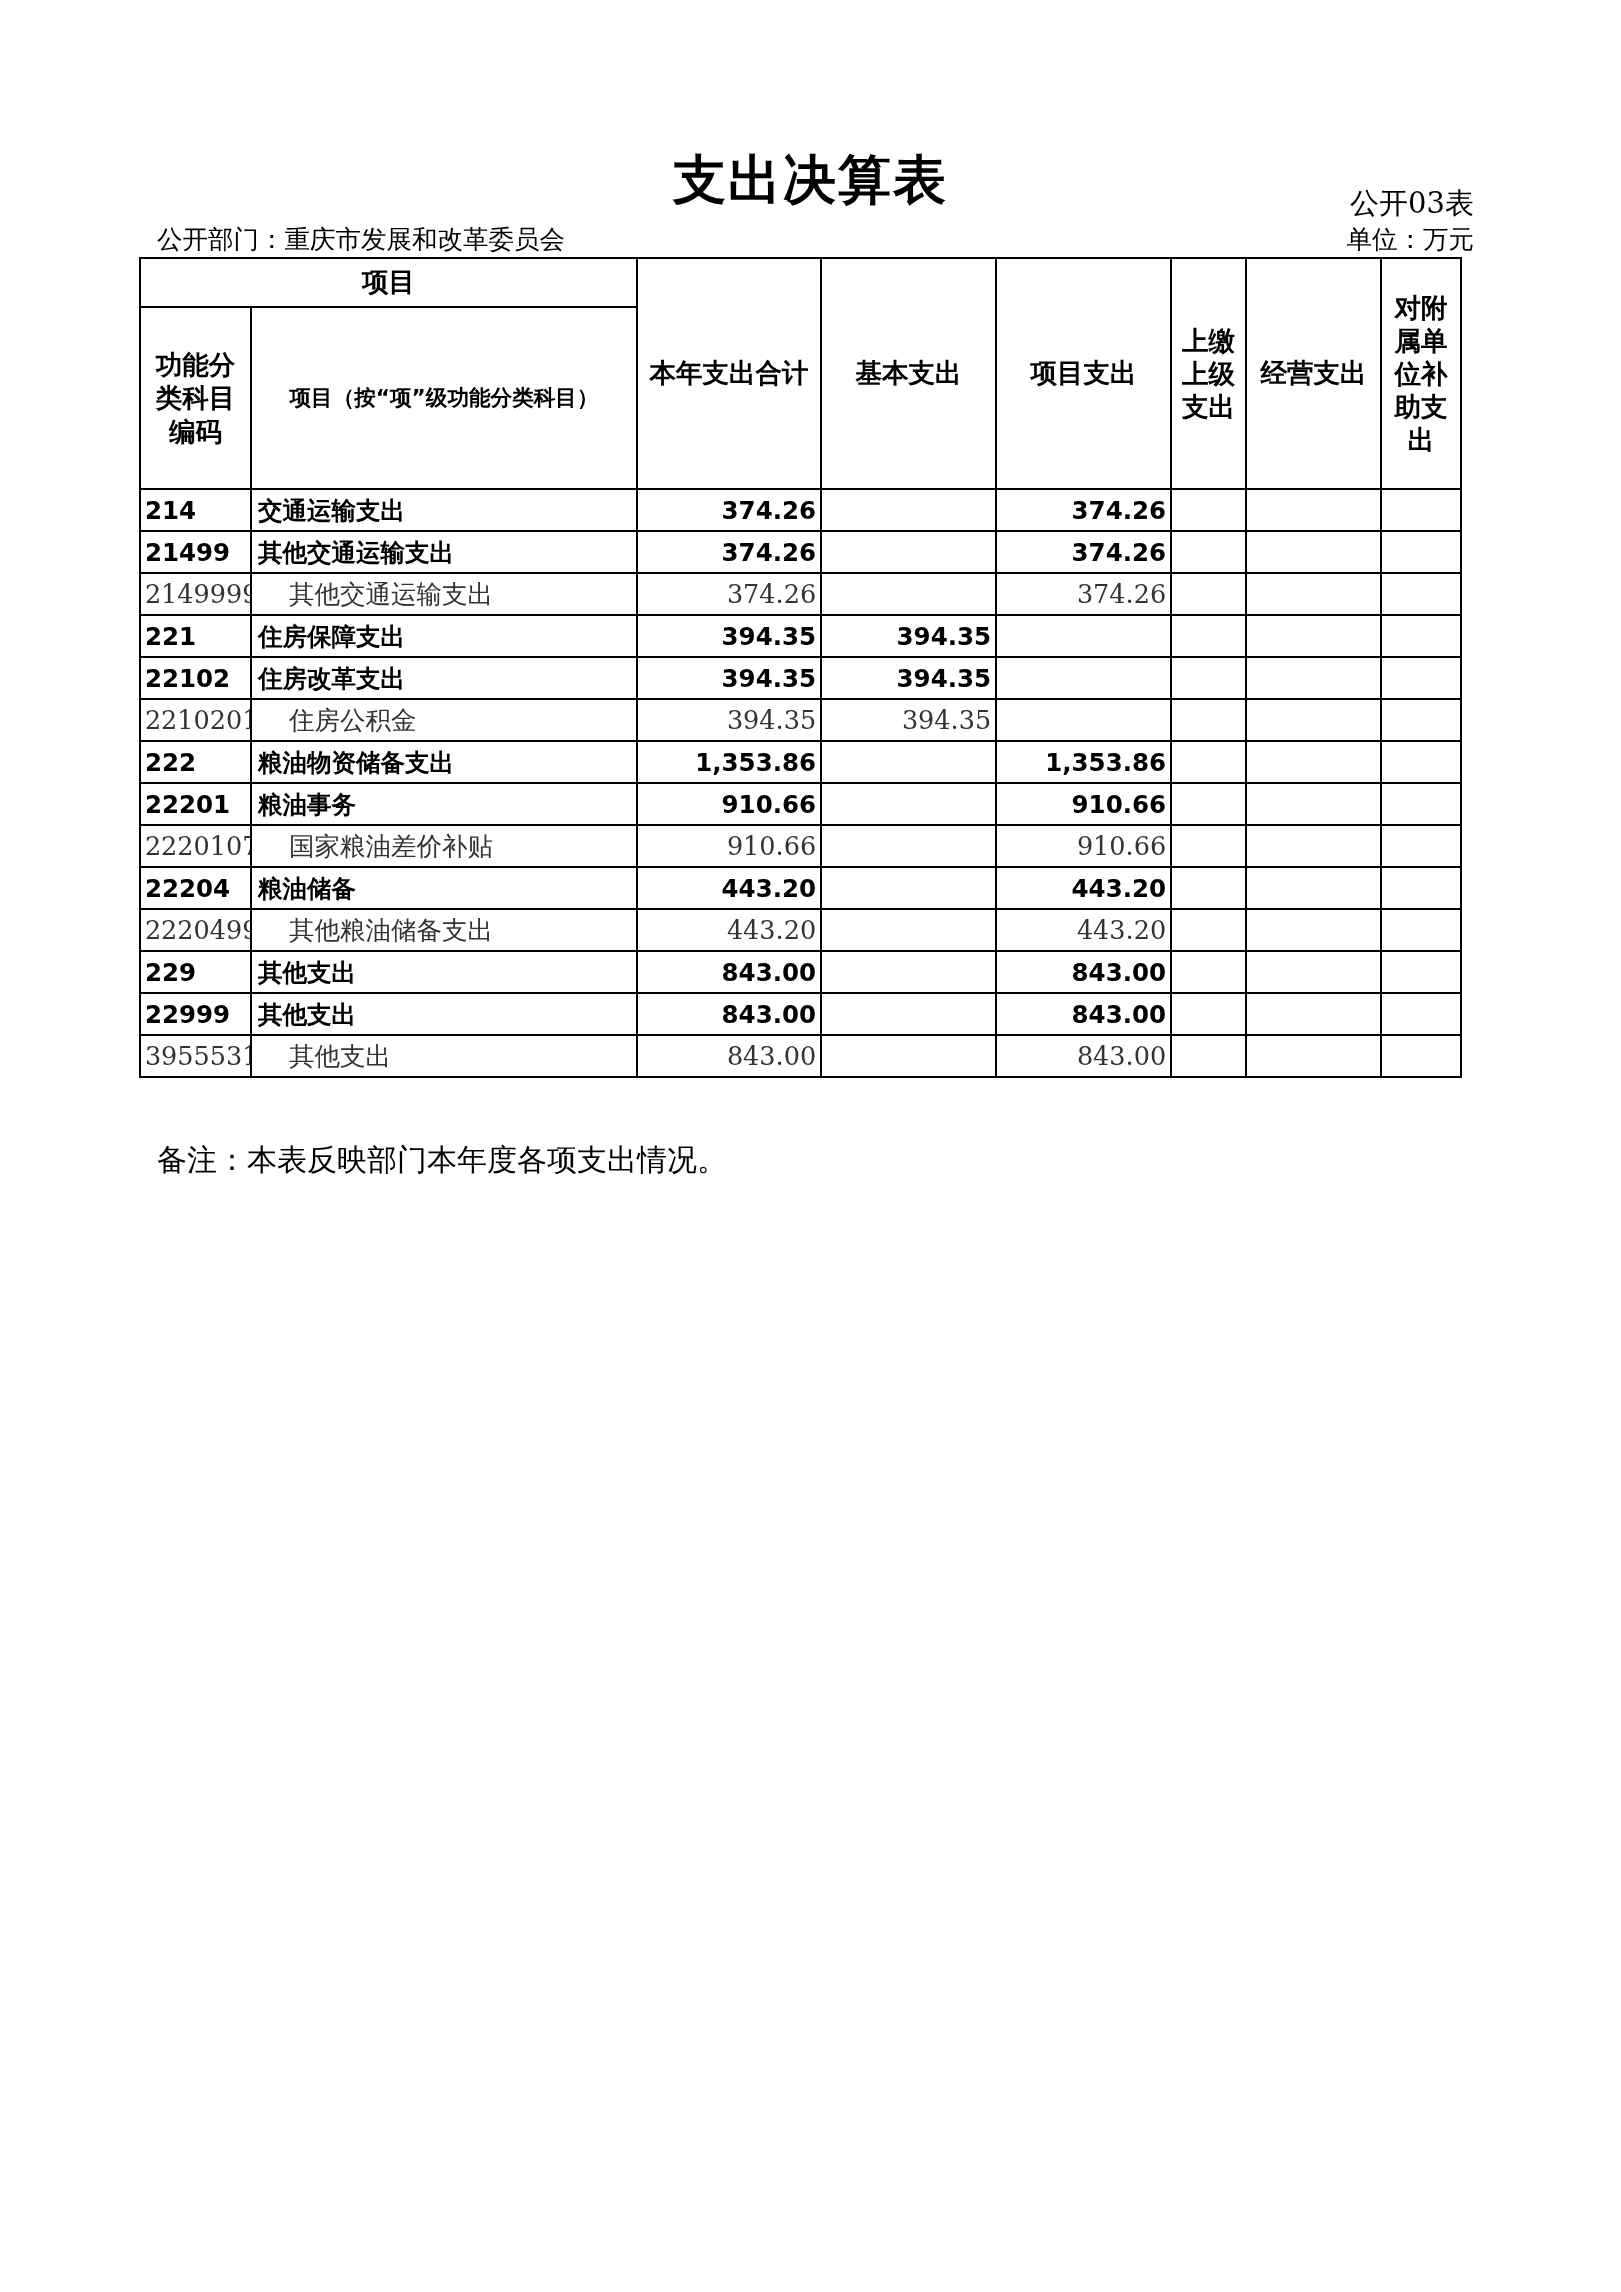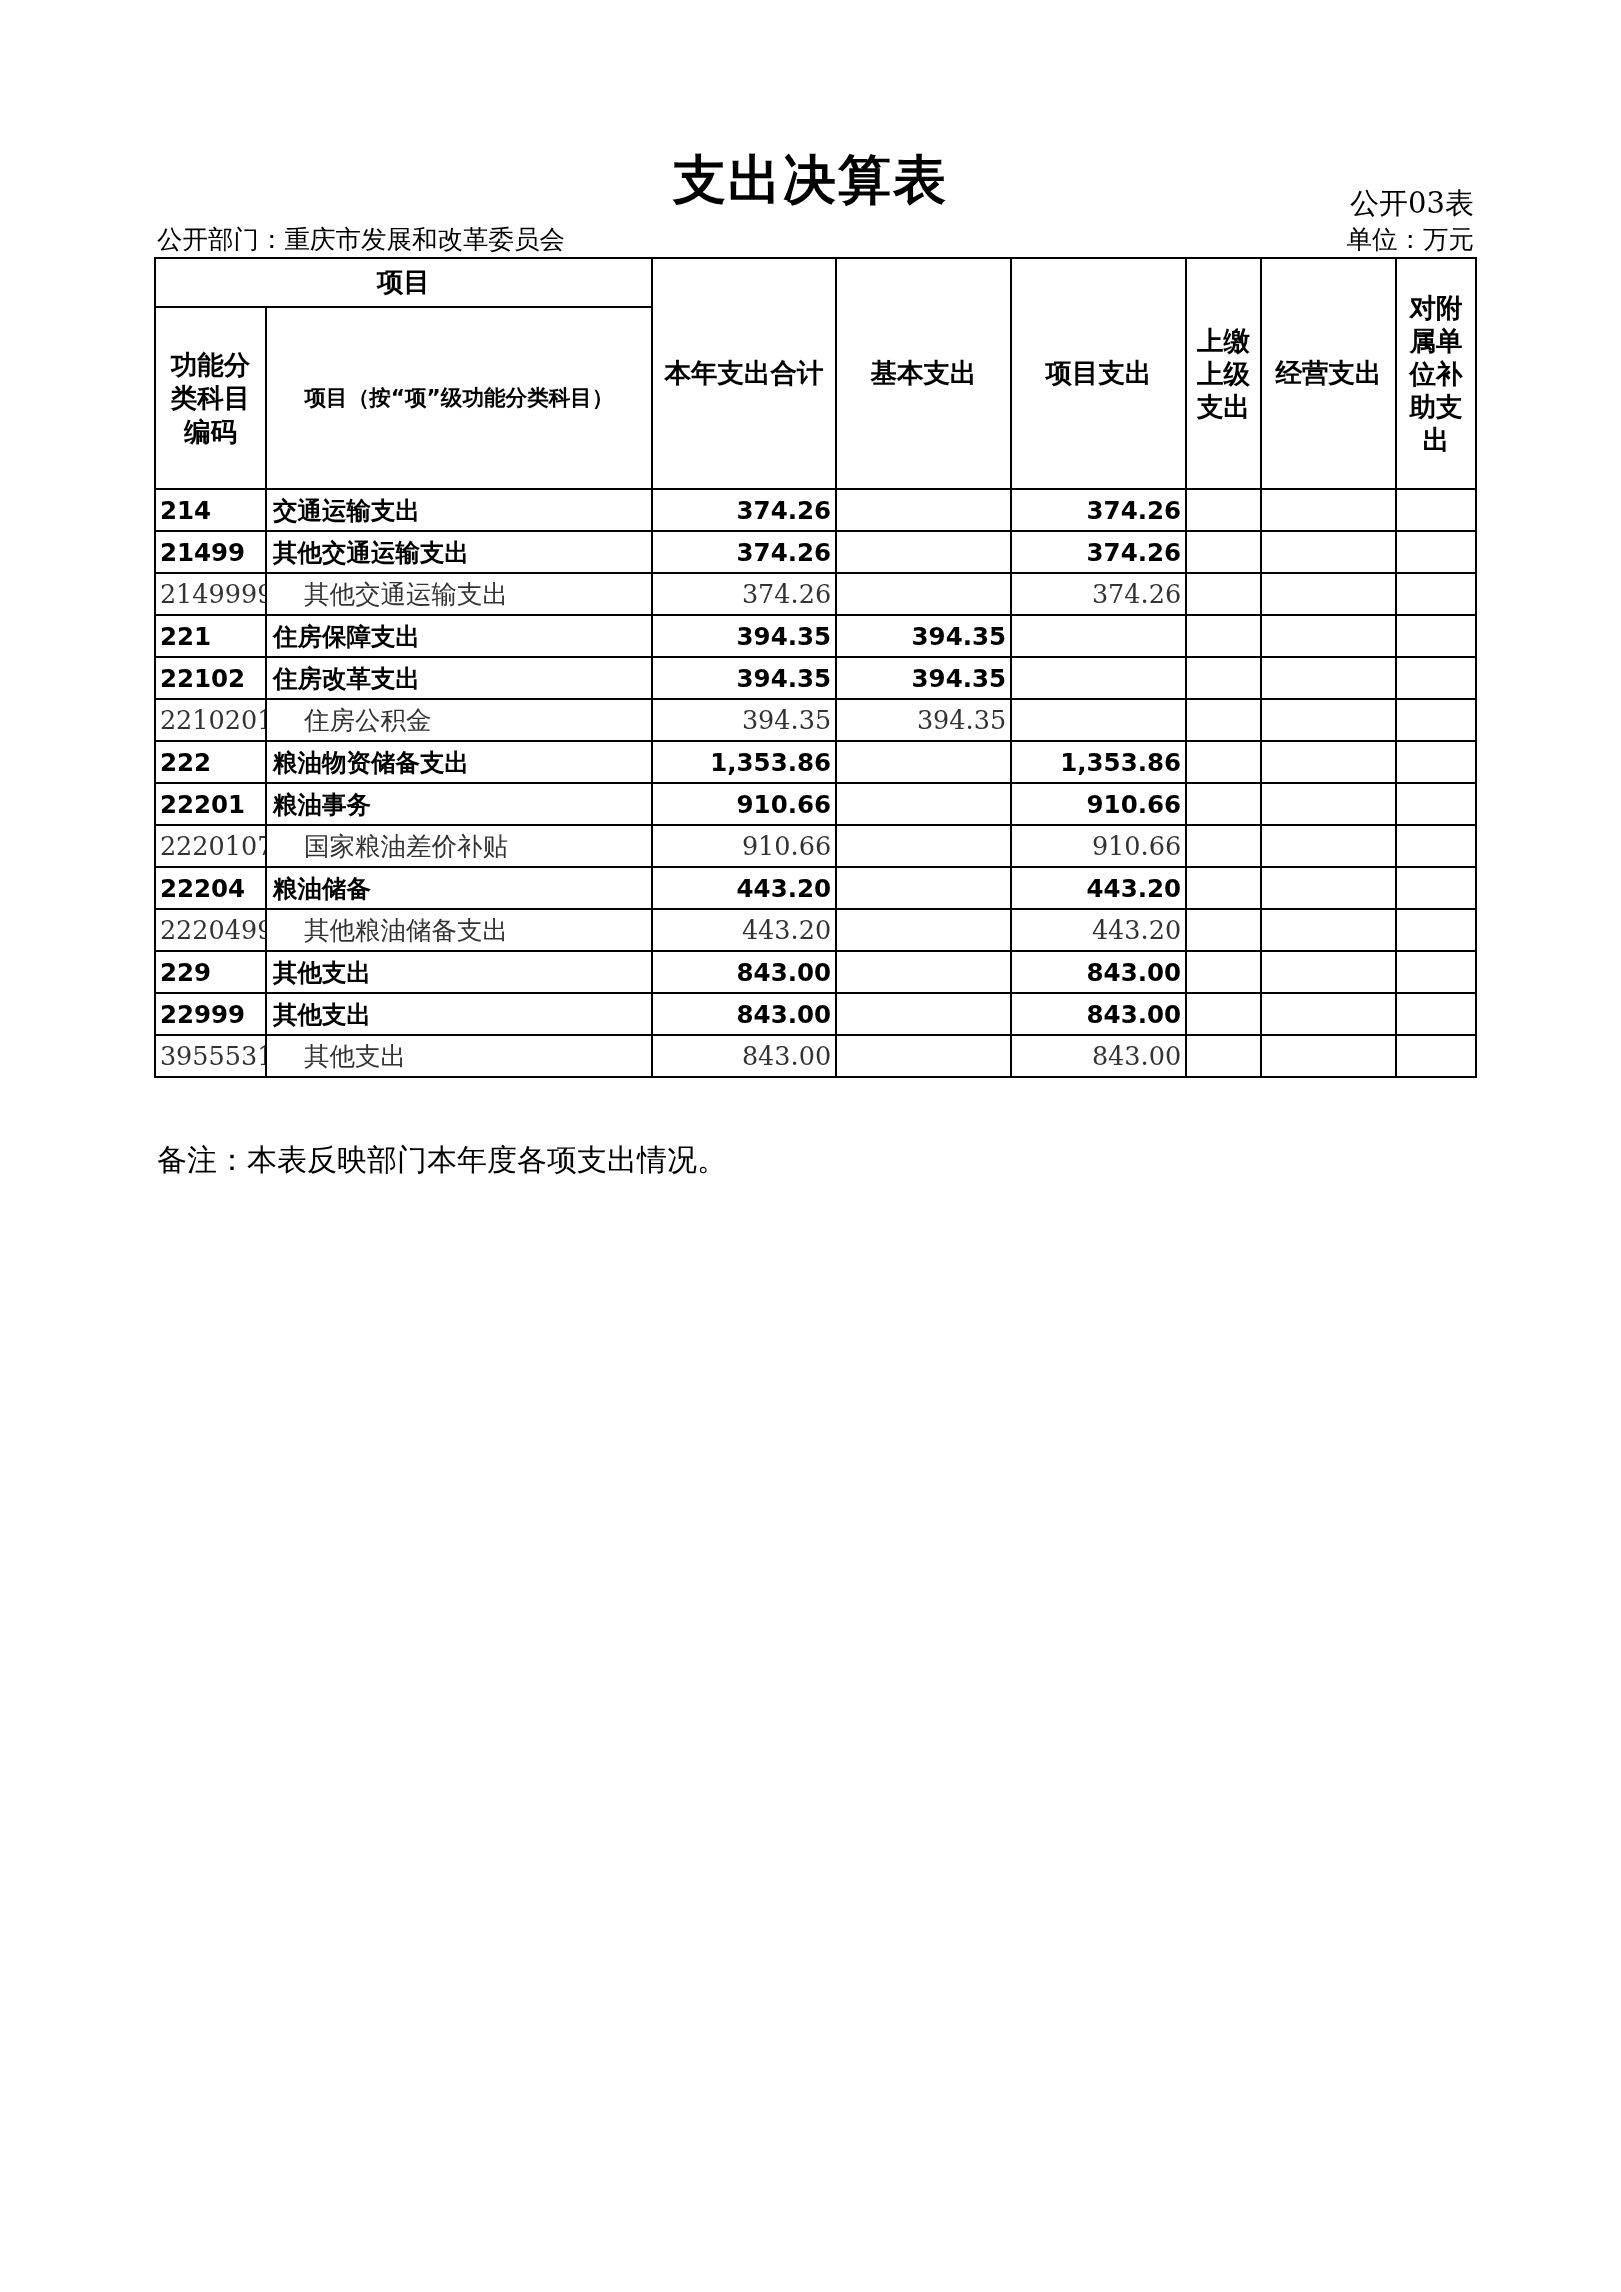--- a/index.html
+++ b/index.html
@@ -1,21 +1,21 @@
 <!DOCTYPE html>
 <html><head>
 <meta charset="utf-8">
 <style>
   html, body { margin: 0; padding: 0; background: #ffffff; }
   body { width: 1621px; height: 2293px; position: relative; font-family: "DejaVu Serif", serif; color: #000; }
   .title { position: absolute; left: 0; width: 1621px; top: 116px; text-align: center; font-family: "DejaVu Sans", sans-serif; font-weight: bold; font-size: 53px; letter-spacing: 2px; margin-top: 29px; }
   .table-id { position: absolute; right: 147px; top: 184px; font-size: 29px; }
   .dept { position: absolute; left: 157px; top: 222px; font-size: 25.5px; }
   .unit { position: absolute; right: 147px; top: 222px; font-size: 25.5px; }
-  table.main { position: absolute; left: 154px; top: 257px; border-collapse: collapse; table-layout: fixed; width: 1323px; }
+  table.main { position: absolute; left: 139px; top: 257px; border-collapse: collapse; table-layout: fixed; width: 1323px; }
   table.main td, table.main th { border: 2.9px solid #000; padding: 0; }
   th { font-family: "DejaVu Sans", sans-serif; font-weight: bold; font-size: 26.5px; text-align: center; vertical-align: middle; line-height: 1.3; }
   th.small { font-size: 21.6px; }
   th.stack { line-height: 1.25; margin-top: 44px; }
   tr.h1 th { height: 47px; }
   tr.h2 th { height: 180px; }
   tr.data td { height: 40px; font-size: 25.5px; white-space: nowrap; overflow: hidden; }
   td.code { padding-left: 3.9px !important; }
   td.name { padding-left: 5.9px !important; }
   td.num { text-align: right; padding-right: 3.9px !important; }

